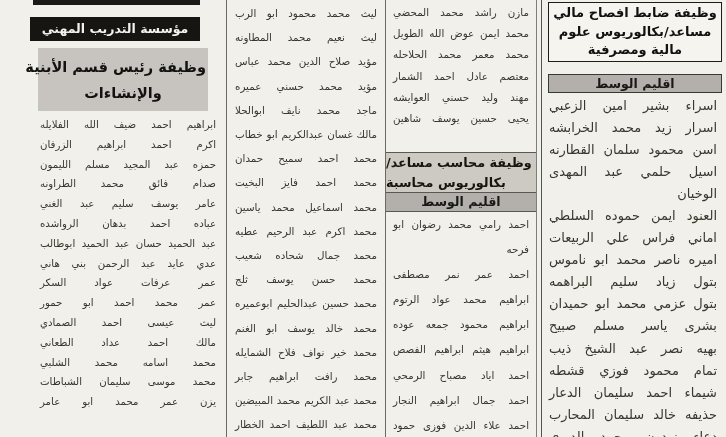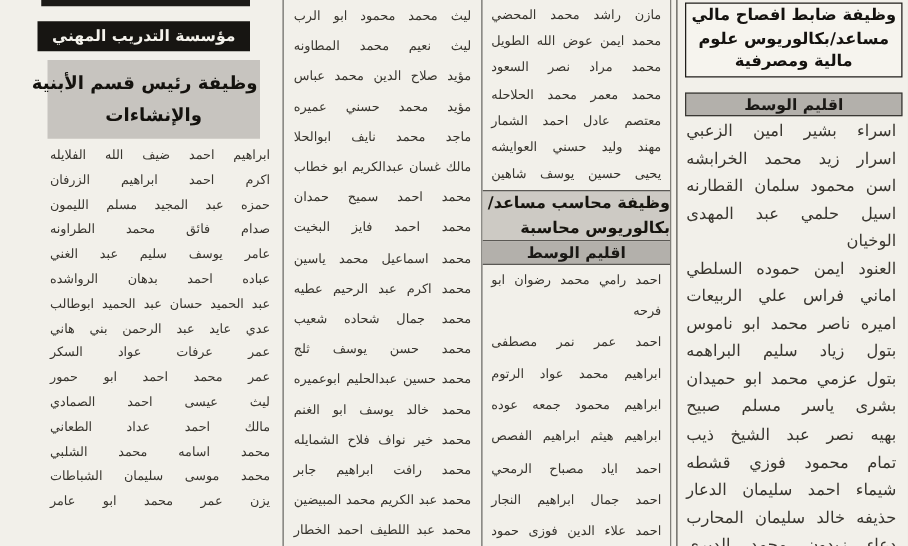--- a/index.html
+++ b/index.html
@@ -49,21 +49,21 @@
   .names-d{height:354px;margin-top:2px;}
   .names-d .name-row{line-height:22.1px;font-size:13px;padding:0 9px 0 7px;}
 
   
   .names-c-top{height:150px;padding-top:2px;}
   .names-c-top .name-row{line-height:21.2px;font-size:10.3px;padding:0 7px;}
   .box-c{
     background:#cdcac4;border-top:1px solid #5a5854;border-bottom:1px solid #5a5854;
   }
   .box-c .hline{
-    font-weight:bold;color:#17150f;font-size:12.8px;line-height:19.5px;text-align:right;white-space:nowrap;
+    font-weight:bold;color:#17150f;font-size:12.8px;line-height:19.5px;text-align:left;white-space:nowrap;
   }
   .region-c{line-height:18px;border-bottom:1px solid #5a5854;}
   .names-c-bottom{height:226px;}
   .names-c-bottom .name-row{line-height:25.1px;font-size:10.3px;padding:0 7px;}
 
   
   .names-b{height:437px;padding-top:1px;}
   .names-b .name-row{line-height:24.2px;font-size:10.3px;padding:0 8px;}
 
   
@@ -115,21 +115,20 @@
       </div>
   </div>
 
   <div class="divider double"></div>
 
   <div class="col col-c">
     <div class="names names-c-top">
 
     <div class="name-row">مازن راشد محمد المحضي</div>
         <div class="name-row">محمد ايمن عوض الله الطويل</div>
-        <div class="name-row">محمد مراد نصر السعود</div>
         <div class="name-row">محمد معمر محمد الحلاحله</div>
         <div class="name-row">معتصم عادل احمد الشمار</div>
         <div class="name-row">مهند وليد حسني العوايشه</div>
         <div class="name-row">يحيى حسين يوسف شاهين</div>
       </div>
     <div class="box-c">
       <div class="hline">وظيفة محاسب مساعد/</div>
       <div class="hline">بكالوريوس محاسبة</div>
     </div>
     <div class="region-bar region-c">اقليم الوسط</div>

